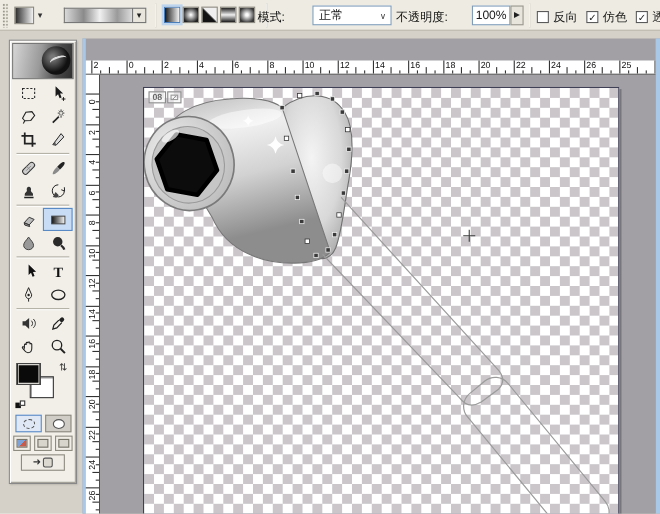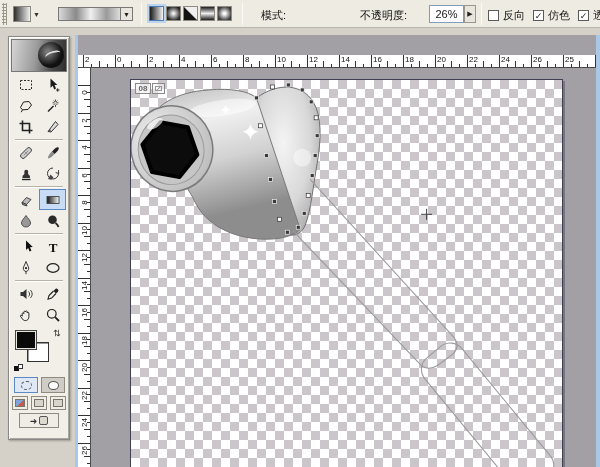--- a/index.html
+++ b/index.html
@@ -103,23 +103,27 @@
   <div class="grad-swatch-arrow">▼</div>
   <div class="vsep" style="left:141px"></div>
   <div class="gtype-row">
       <div class="gtype-btn gt-linear sel"></div>
       <div class="gtype-btn gt-radial"></div>
       <div class="gtype-btn gt-angle"></div>
       <div class="gtype-btn gt-reflected"></div>
       <div class="gtype-btn gt-diamond"></div>
     </div>
   <div class="vsep" style="left:242px"></div>
-  <span class="opt-label" style="left:261px">模式:</span>
+  <span class="opt-label" style="left:234px">模式:</span>
+  <div class="combo">
+    <span>正常</span>
+    <span class="carr">∨</span>
+  </div>
   <span class="opt-label" style="left:360px">不透明度:</span>
-  <div class="numbox">26%</div>
+  <div class="numbox">100%</div>
   <div class="numarr">▶</div>
   <div class="vsep" style="left:481px"></div>
   <div id="cb-row">
       <div class="cbgroup" style="left: 488px;">
         <span class="cb"></span>
         <span>反向</span>
       </div>
       <div class="cbgroup" style="left: 533px;">
         <span class="cb">✓</span>
         <span>仿色</span>

